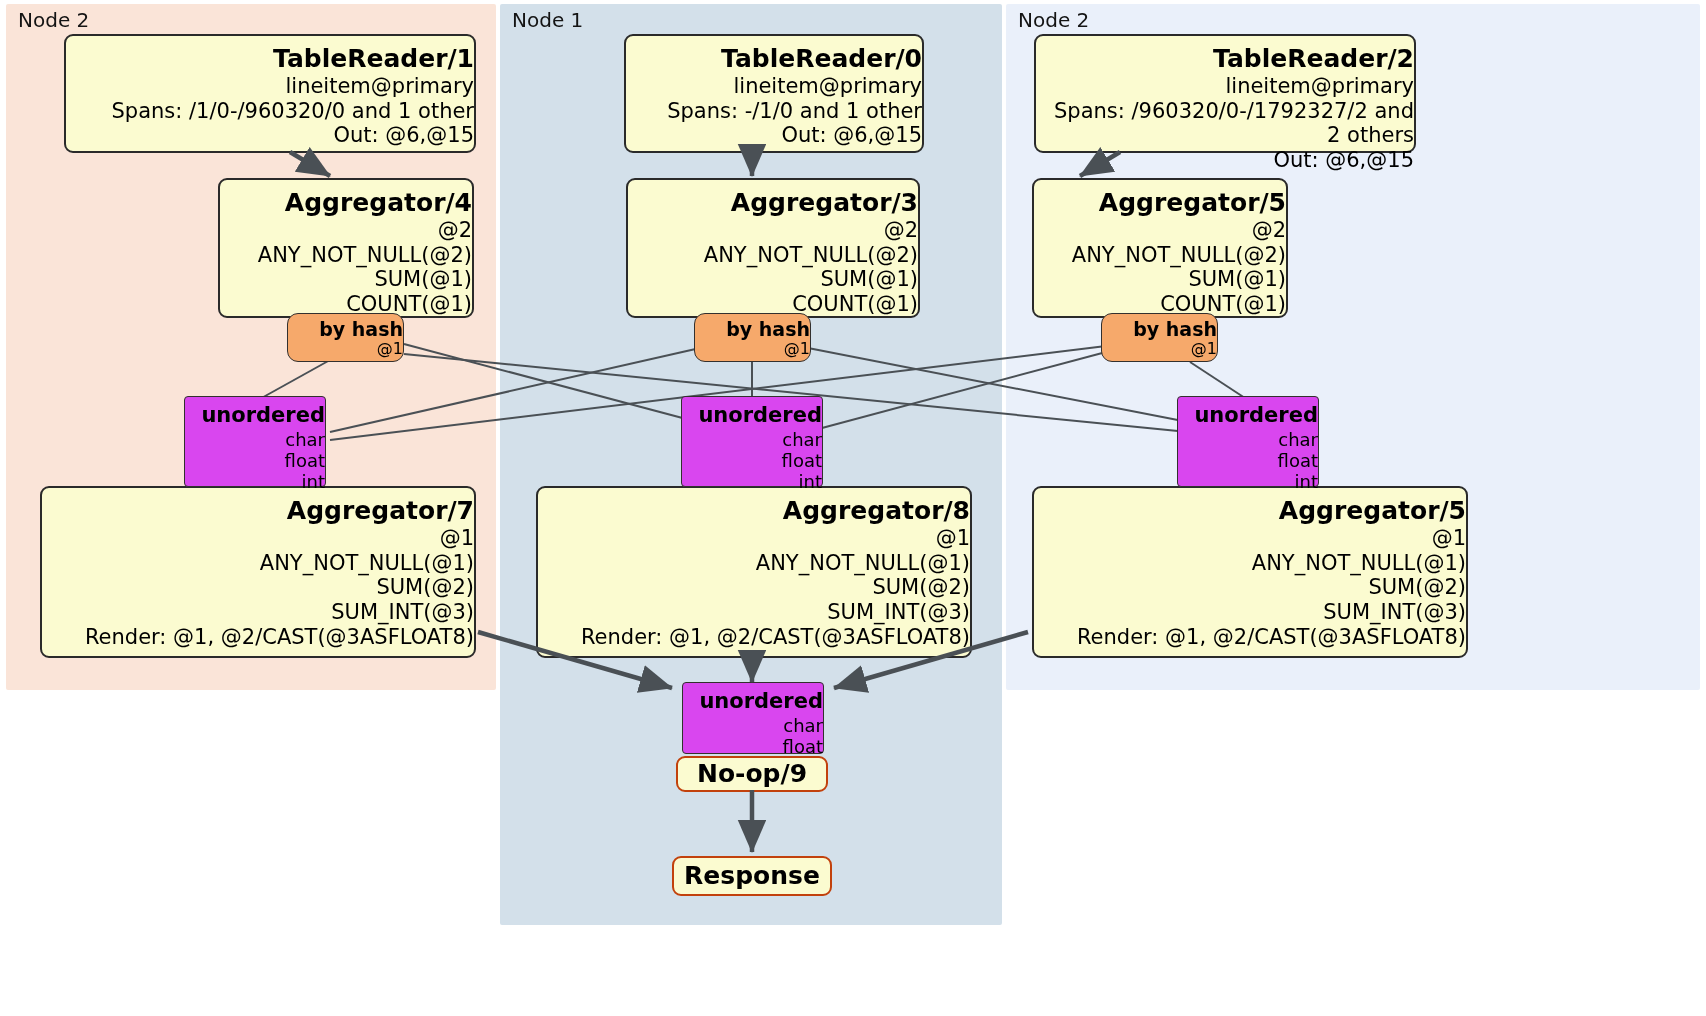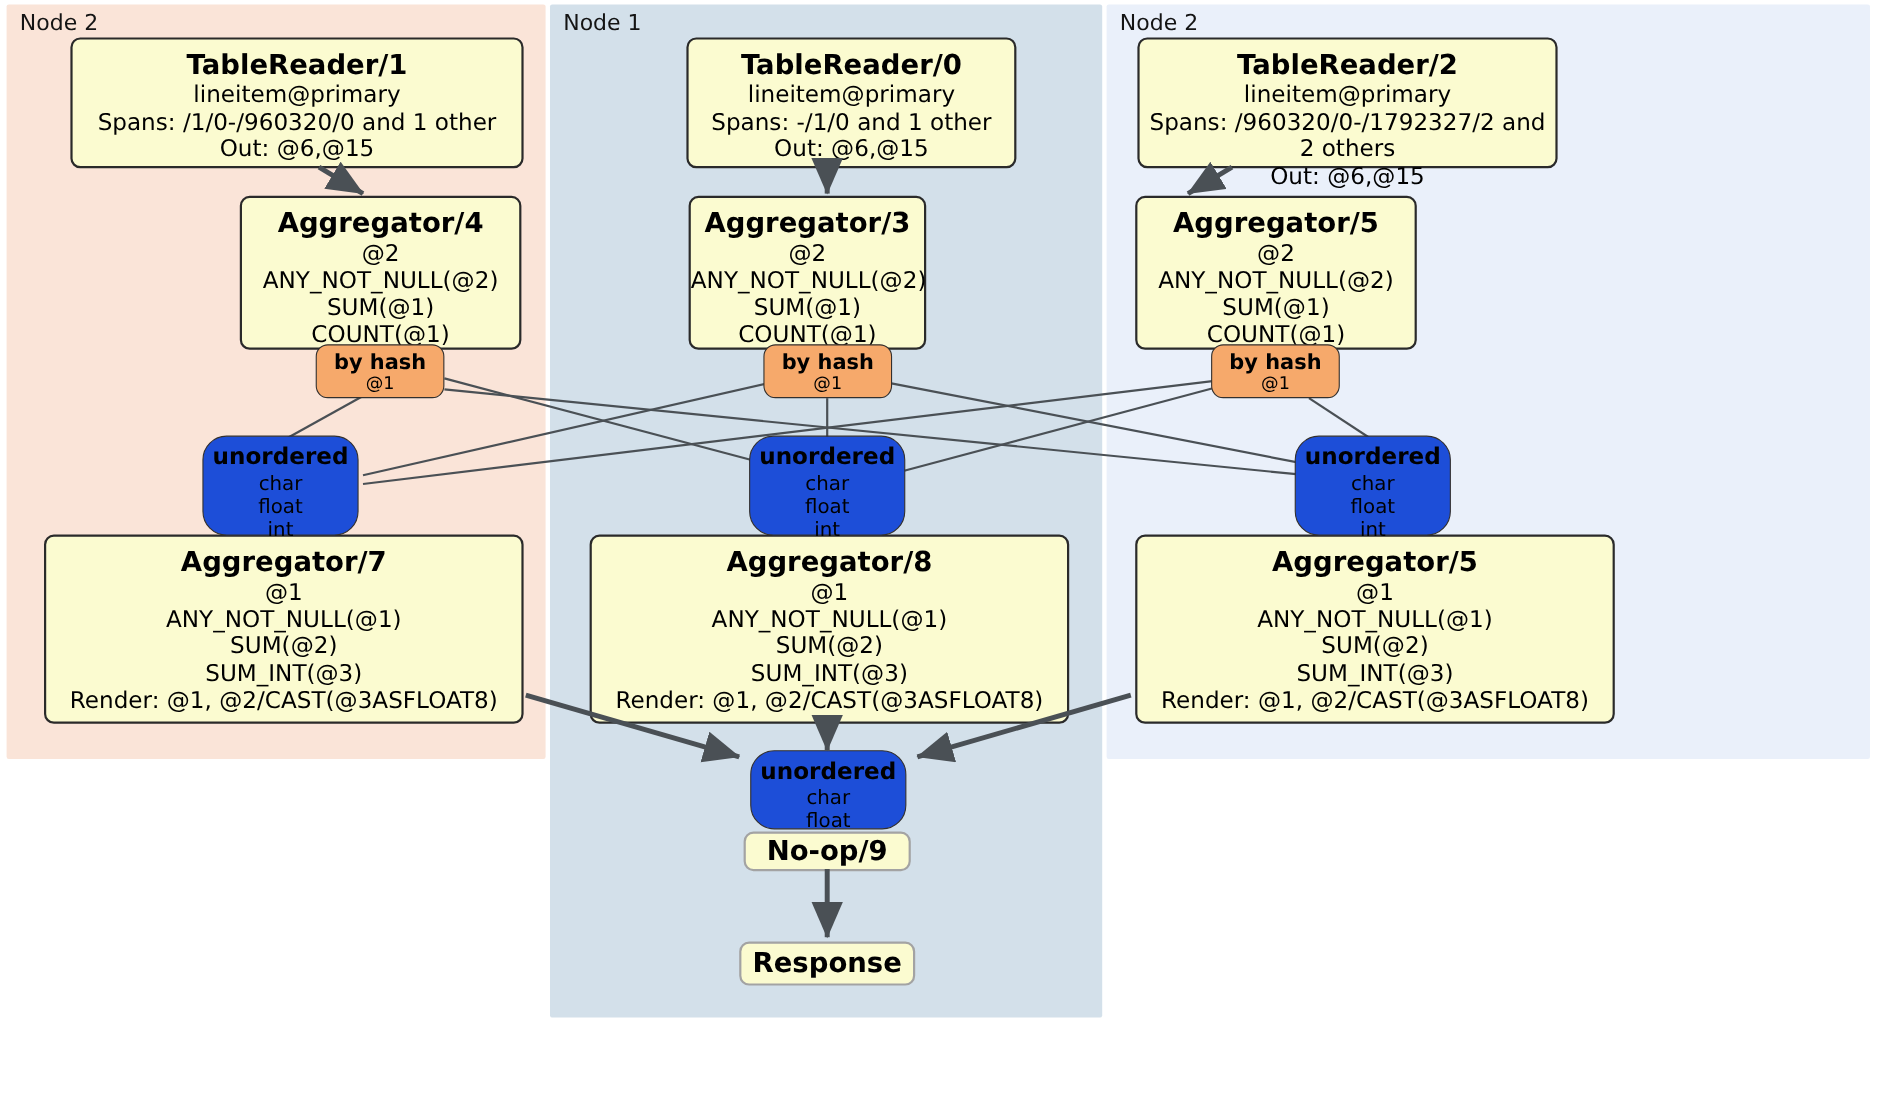--- a/index.html
+++ b/index.html
@@ -28,21 +28,21 @@
     font-size: 20px;
     color: #141414;
     font-family: "DejaVu Sans", sans-serif;
     white-space: nowrap;
   }
 
   
   .gnode {
     position: absolute;
     box-sizing: border-box;
-    text-align: center;
+    text-align: right;
     line-height: 1.17;
     color: #000000;
   }
   .gnode .title {
     font-weight: bold;
     display: block;
   }
   .gnode .sub {
     display: block;
   }
@@ -54,21 +54,21 @@
     border-radius: 9px;
     font-size: 21px;
     padding-top: 8px;
     z-index: 6;
   }
   .proc .title { font-size: 25px; margin-bottom: 1px; }
 
   
   .proc-small {
     background: #fbfbd0;
-    border: 2px solid #a3a3a3;
+    border: 2px solid #c2410c;
     border-radius: 9px;
     z-index: 8;
     display: flex;
     align-items: center;
     justify-content: center;
   }
   .proc-small .title { font-size: 25px; }
 
   
   .router {
@@ -76,23 +76,23 @@
     border: 1.6px solid #33302e;
     border-radius: 11px;
     font-size: 16px;
     padding-top: 4px;
     z-index: 9;
   }
   .router .title { font-size: 19px; margin-bottom: 0px; }
 
   
   .inbox {
-    background: #1d4ed8;
+    background: #d946ef;
     border: 1.6px solid #33302e;
-    border-radius: 22px;
+    border-radius: 4px;
     font-size: 18px;
     padding-top: 6px;
     z-index: 7;
   }
   .inbox .title { font-size: 21px; margin-bottom: 1px; }
 
   
   #edges {
     position: absolute;
     left: 0; top: 0;
@@ -182,21 +182,21 @@
   </div>
 
   <div class="gnode proc" style="left:218px; top:178px; width:256px; height:140px;">
     <span class="title">Aggregator/4</span>
     <span class="sub">@2</span>
     <span class="sub">ANY_NOT_NULL(@2)</span>
     <span class="sub">SUM(@1)</span>
     <span class="sub">COUNT(@1)</span>
   </div>
 
-  <div class="gnode proc" style="left:626px; top:178px; width:216px; height:140px;">
+  <div class="gnode proc" style="left:626px; top:178px; width:294px; height:140px;">
     <span class="title">Aggregator/3</span>
     <span class="sub">@2</span>
     <span class="sub">ANY_NOT_NULL(@2)</span>
     <span class="sub">SUM(@1)</span>
     <span class="sub">COUNT(@1)</span>
   </div>
 
   <div class="gnode proc" style="left:1032px; top:178px; width:256px; height:140px;">
     <span class="title">Aggregator/5</span>
     <span class="sub">@2</span>

